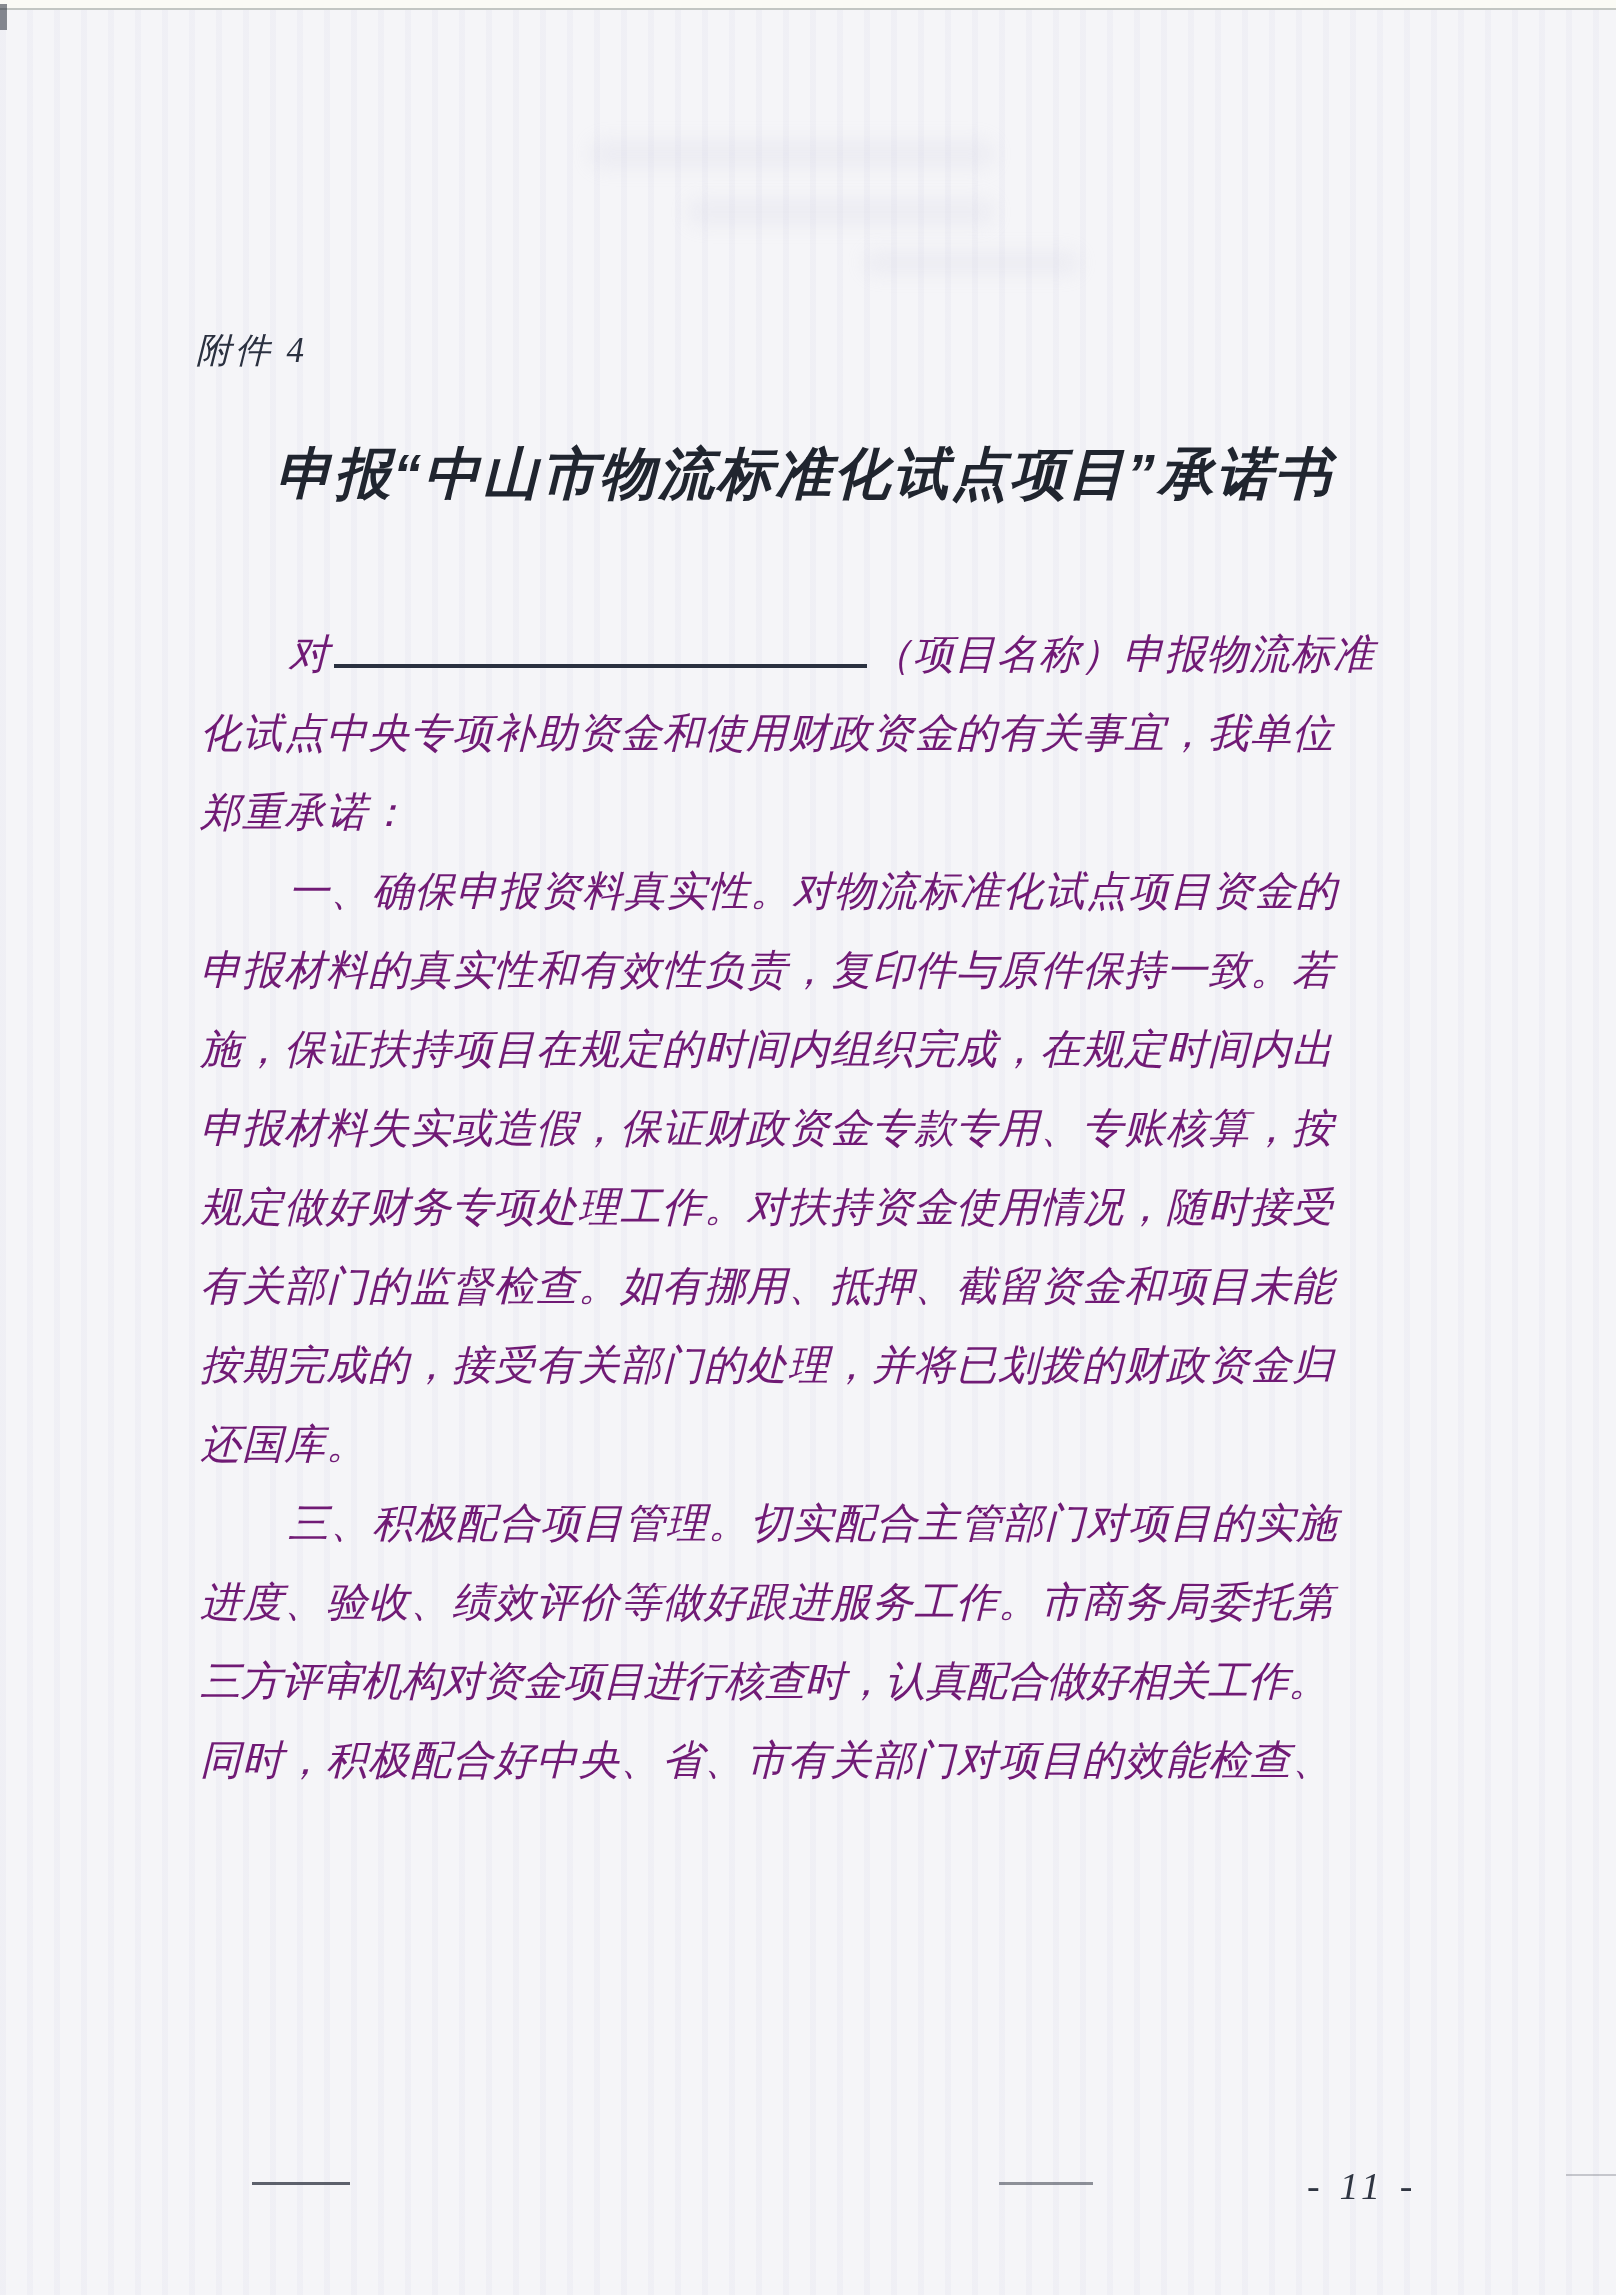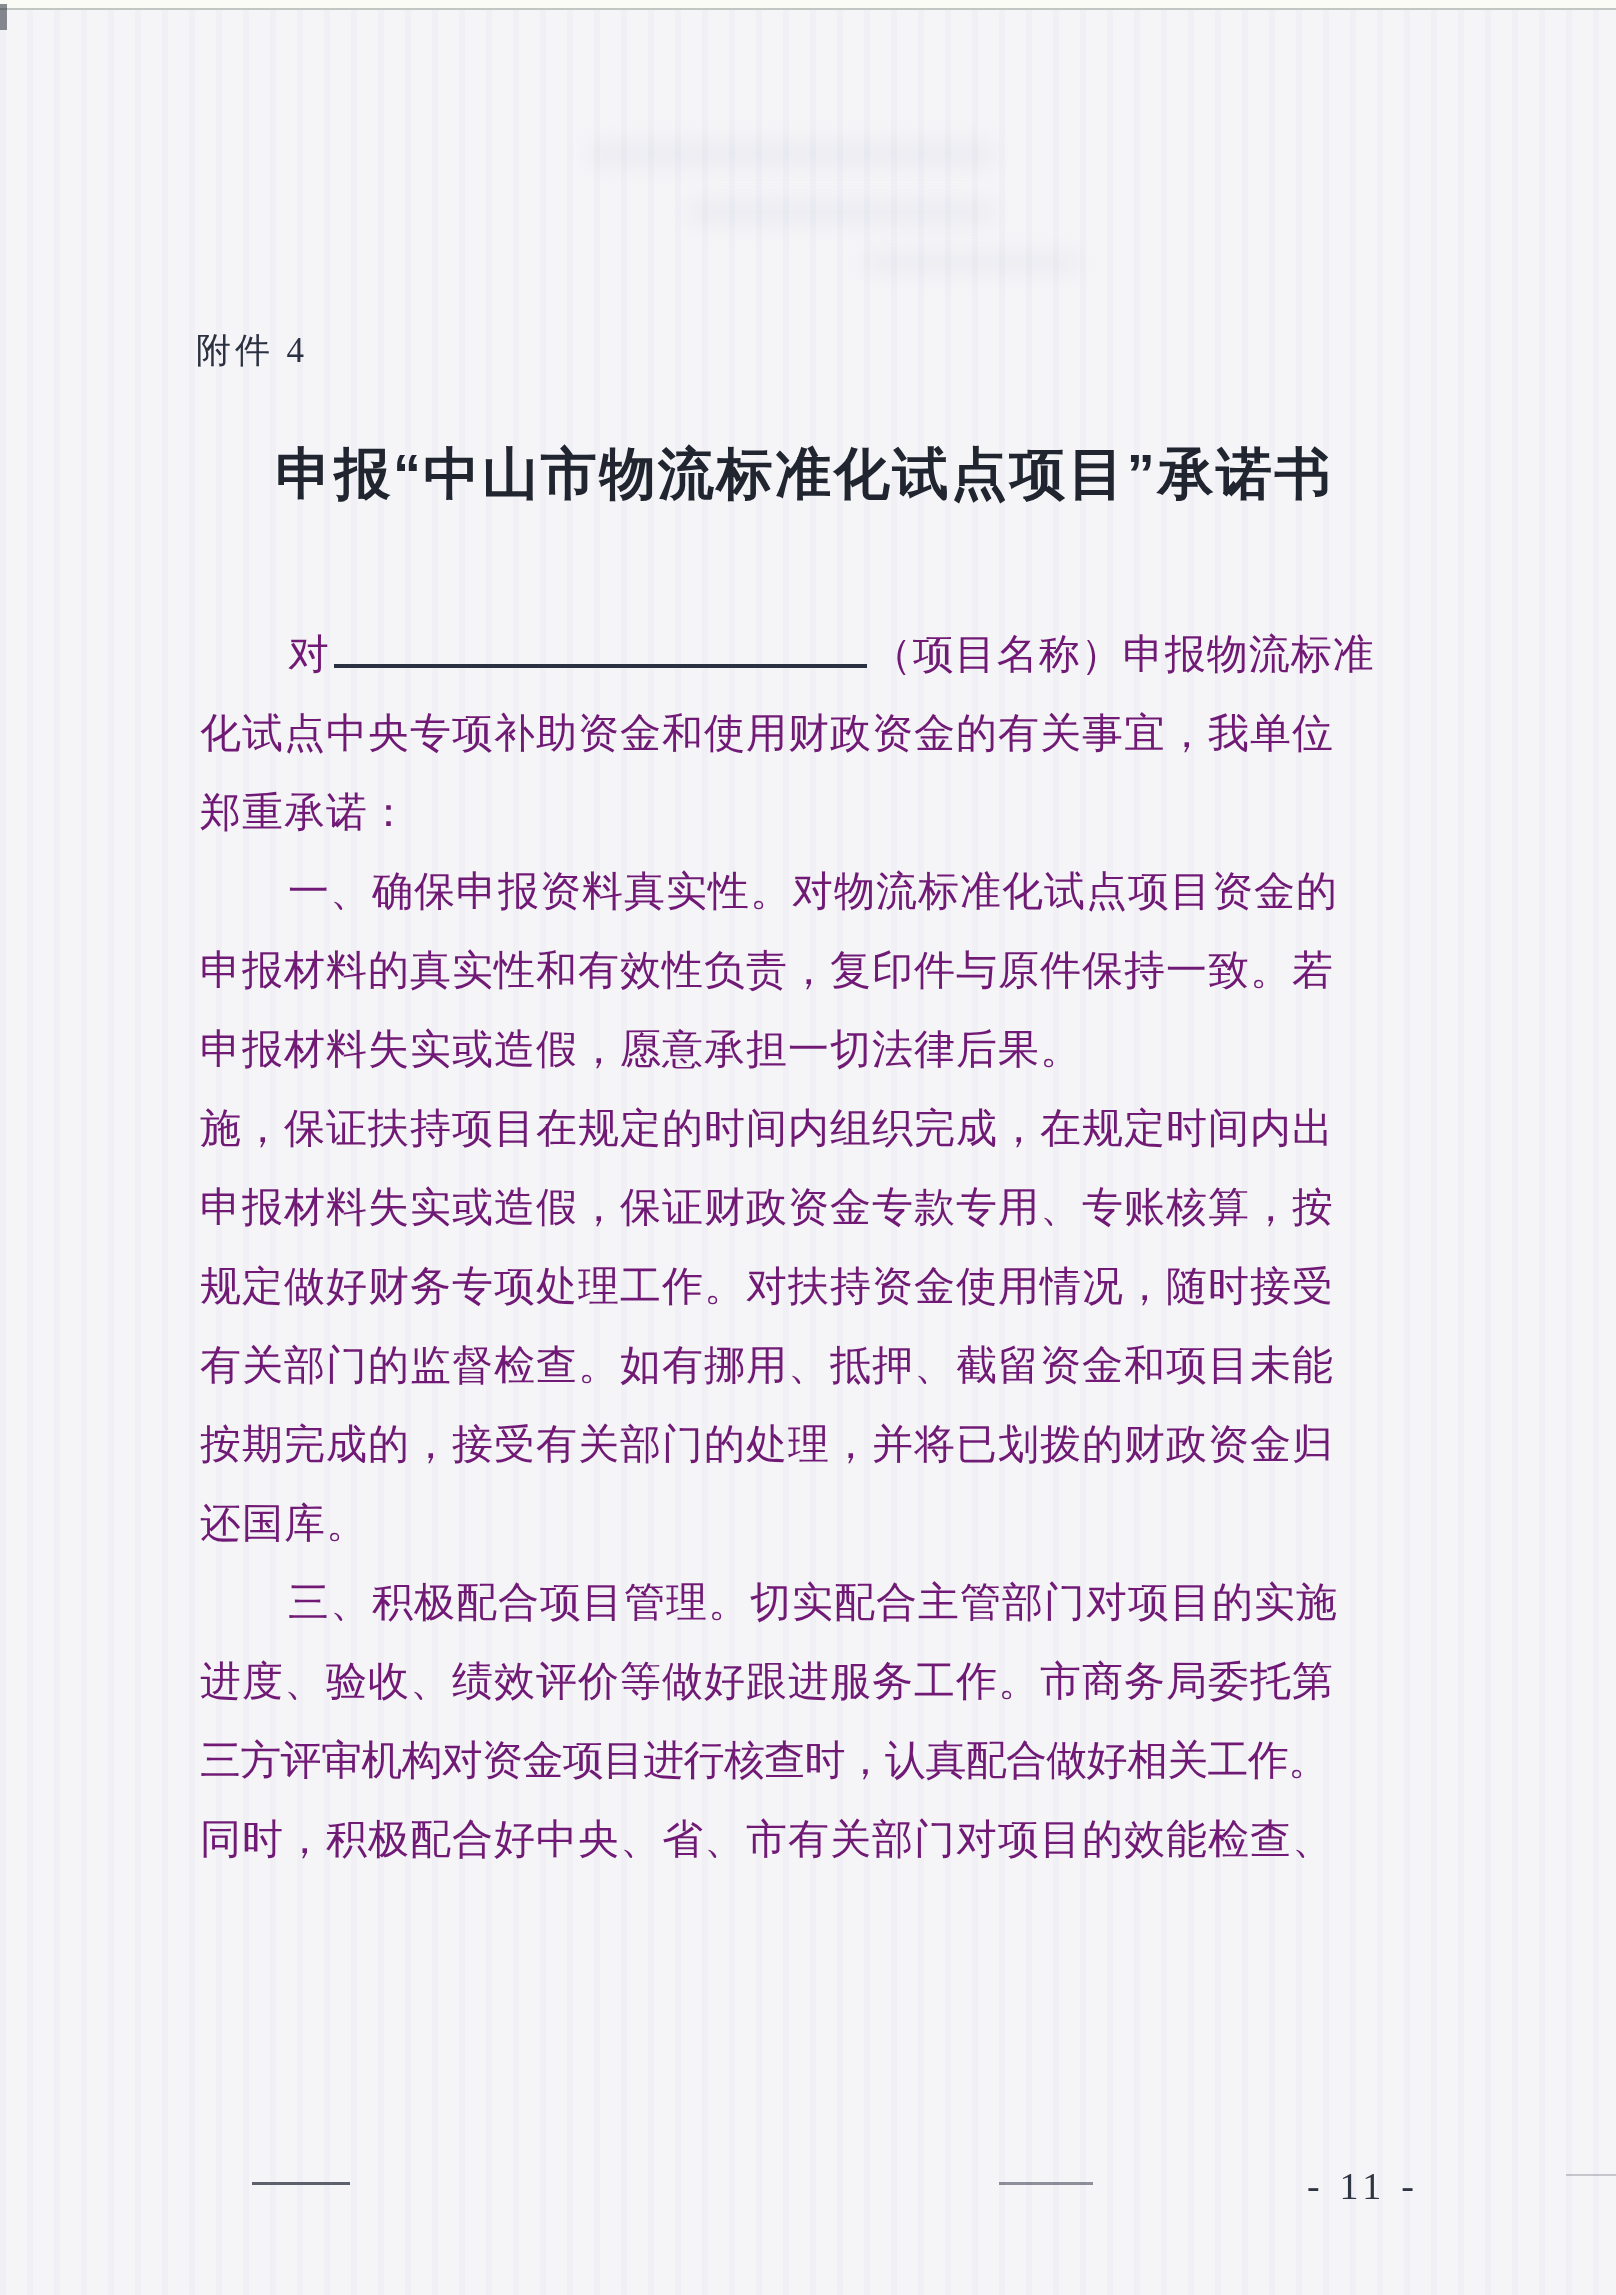--- a/index.html
+++ b/index.html
@@ -3,20 +3,21 @@
 <meta charset="utf-8">
 <style>
   html, body { margin: 0; padding: 0; background: #e8e8ec; }
   .page {
     position: relative;
     width: 1617px;
     height: 2295px;
     background: #f5f5f8;
     overflow: hidden;
     font-family: "Liberation Serif", "DejaVu Serif", serif;
+    font-style: italic;
   }
   
   .page::before {
     content: "";
     position: absolute; inset: 0;
     background: repeating-linear-gradient(
       90deg,
       rgba(223,223,236,0.25) 0px, rgba(223,223,236,0.25) 5.9px,
       rgba(255,255,255,0) 5.9px, rgba(255,255,255,0) 27px);
     pointer-events: none;
@@ -98,21 +99,20 @@
   <div class="attachment">附件 4</div>
 
   <h1 class="title" style="margin:12px;">申报“中山市物流标准化试点项目”承诺书</h1>
 
   <div class="body-text">
     <div class="line line1"><span class="line indent" style="display:inline; padding-left:88px;">对</span><span class="blank"></span><span>（项目名称）申报物流标准</span></div>
     <div class="line">化试点中央专项补助资金和使用财政资金的有关事宜，我单位</div>
     <div class="line">郑重承诺：</div>
     <div class="line indent">一、确保申报资料真实性。对物流标准化试点项目资金的</div>
     <div class="line">申报材料的真实性和有效性负责，复印件与原件保持一致。若</div>
-    <div class="line">申报材料失实或造假，愿意承担一切法律后果。</div>
     <div class="line">施，保证扶持项目在规定的时间内组织完成，在规定时间内出</div>
     <div class="line">申报材料失实或造假，保证财政资金专款专用、专账核算，按</div>
     <div class="line">规定做好财务专项处理工作。对扶持资金使用情况，随时接受</div>
     <div class="line">有关部门的监督检查。如有挪用、抵押、截留资金和项目未能</div>
     <div class="line">按期完成的，接受有关部门的处理，并将已划拨的财政资金归</div>
     <div class="line">还国库。</div>
     <div class="line indent">三、积极配合项目管理。切实配合主管部门对项目的实施</div>
     <div class="line">进度、验收、绩效评价等做好跟进服务工作。市商务局委托第</div>
     <div class="line tight">三方评审机构对资金项目进行核查时，认真配合做好相关工作。</div>
     <div class="line">同时，积极配合好中央、省、市有关部门对项目的效能检查、</div>

